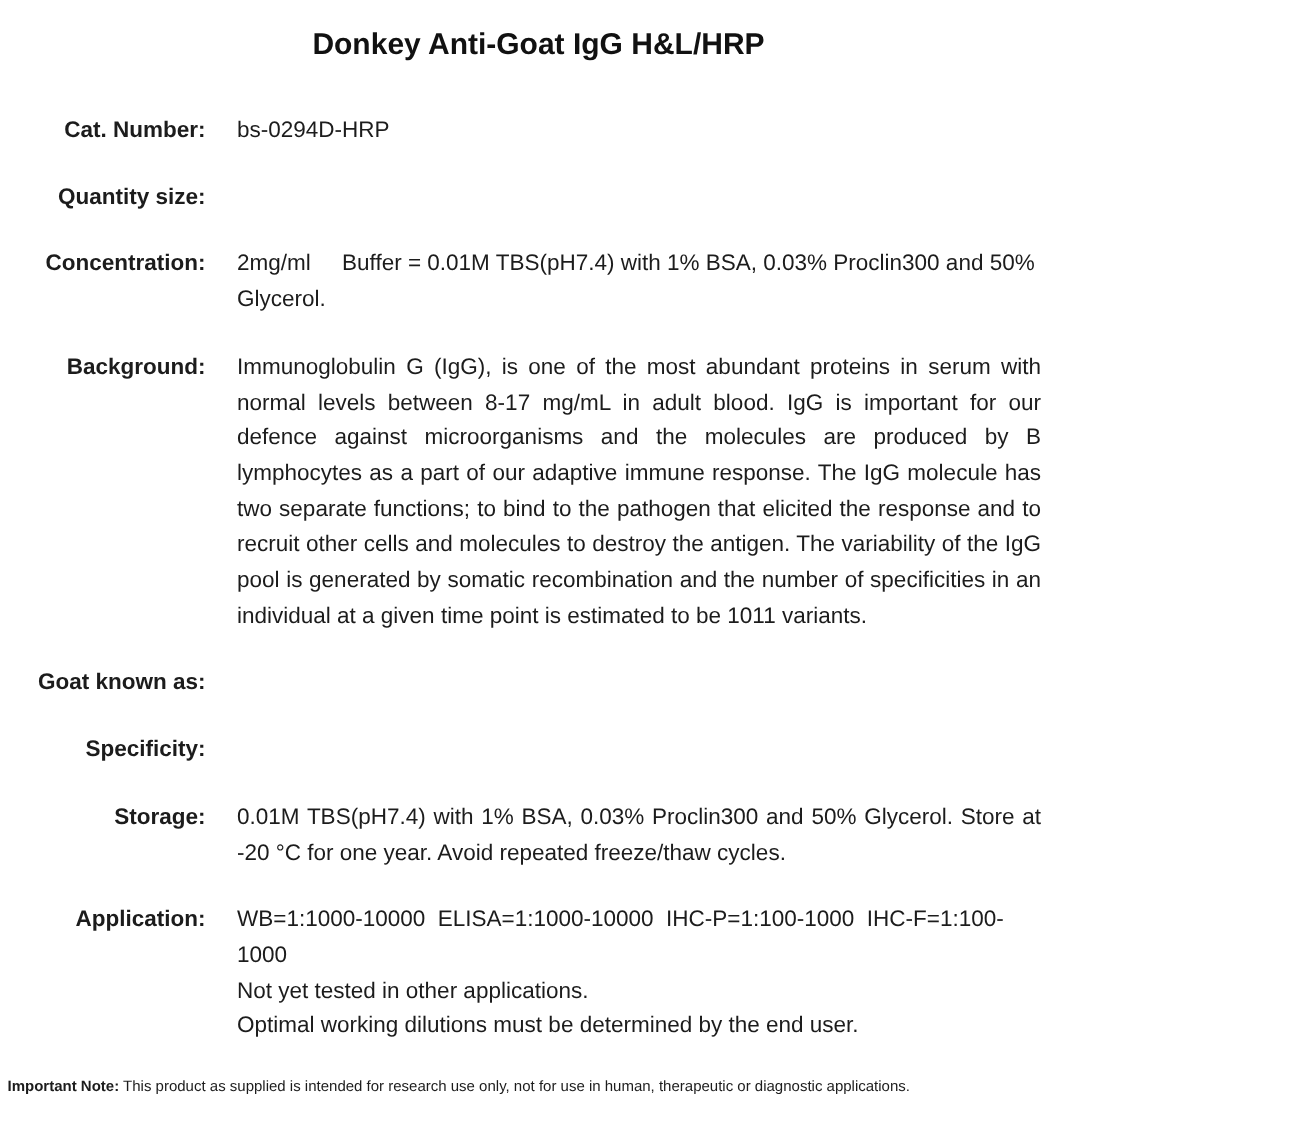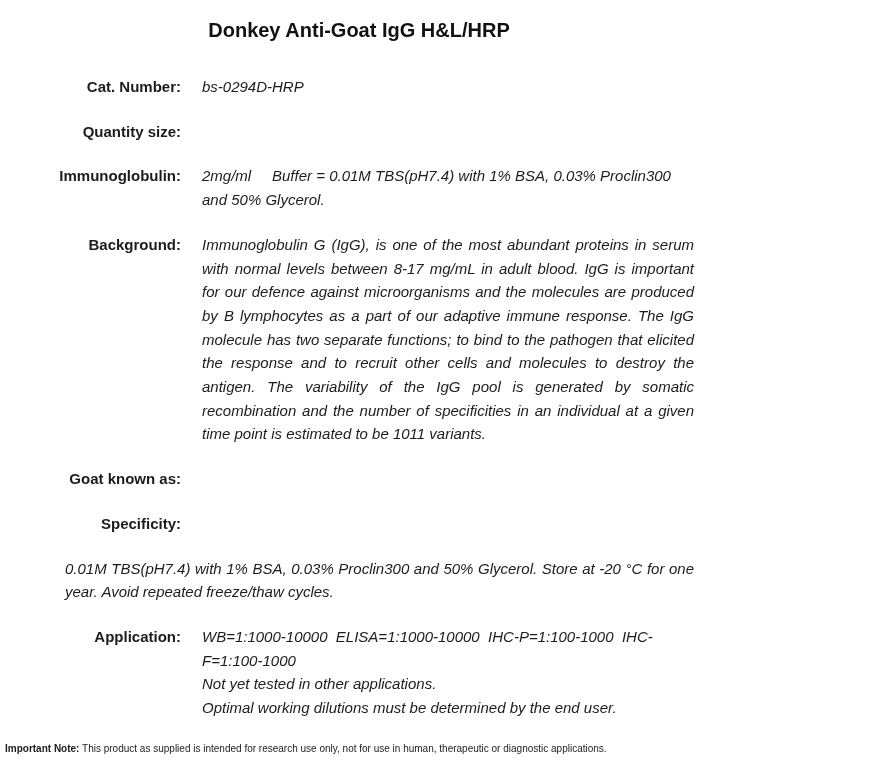--- a/index.html
+++ b/index.html
@@ -23,39 +23,37 @@
     margin: 18px 0 0 0;
     text-align: center;
     font-size: 20px;
     line-height: 24px;
     font-weight: bold;
     color: #111111;
   }
   .rows {
     margin-top: 33px;
     padding-right: 24px;
-    padding-left: 44px;
   }
   .row {
     display: flex;
     align-items: flex-start;
     margin-bottom: 21px;
   }
   .label {
     flex: 0 0 137px;
     width: 137px;
     text-align: right;
     font-weight: bold;
     white-space: nowrap;
   }
   .value {
     flex: 1;
     margin-left: 21px;
     min-width: 0;
-    font-style: italic;
   }
   .value.justify {
     text-align: justify;
   }
   .value.pre, .line.pre {
     white-space: pre-wrap;
   }
   ul.bullets {
     list-style: none;
     margin: 0;
@@ -90,38 +88,39 @@
     <div class="row">
       <div class="label">Cat. Number:</div>
       <div class="value">bs-0294D-HRP</div>
     </div>
 
     <div class="row">
       <div class="label">Quantity size:</div>
     </div>
 
     <div class="row">
-      <div class="label">Immunoglobulin:</div>
+      <div class="label">Concentration:</div>
       <div class="value pre">2mg/ml     Buffer = 0.01M TBS(pH7.4) with 1% BSA, 0.03% Proclin300 and 50% Glycerol.</div>
     </div>
 
     <div class="row">
       <div class="label">Background:</div>
       <div class="value justify">Immunoglobulin G (IgG), is one of the most abundant proteins in serum with normal levels between 8-17 mg/mL in adult blood. IgG is important for our defence against microorganisms and the molecules are produced by B lymphocytes as a part of our adaptive immune response. The IgG molecule has two separate functions; to bind to the pathogen that elicited the response and to recruit other cells and molecules to destroy the antigen. The variability of the IgG pool is generated by somatic recombination and the number of specificities in an individual at a given time point is estimated to be 1011 variants.</div>
     </div>
 
     <div class="row">
       <div class="label">Goat known as:</div>
     </div>
 
     <div class="row">
       <div class="label">Specificity:</div>
     </div>
 
     <div class="row">
+      <div class="label">Storage:</div>
       <div class="value justify">0.01M TBS(pH7.4) with 1% BSA, 0.03% Proclin300 and 50% Glycerol. Store at -20 °C for one year. Avoid repeated freeze/thaw cycles.</div>
     </div>
 
     <div class="row">
       <div class="label">Application:</div>
       <div class="value">
         <div class="line pre">WB=1:1000-10000  ELISA=1:1000-10000  IHC-P=1:100-1000  IHC-F=1:100-1000</div>
         <div class="line">Not yet tested in other applications.</div>
         <div class="line">Optimal working dilutions must be determined by the end user.</div>
       </div>

